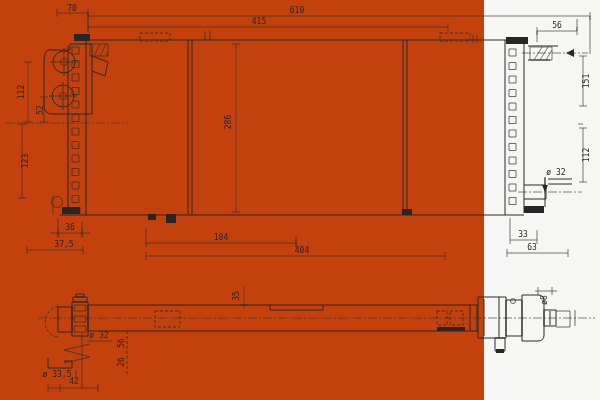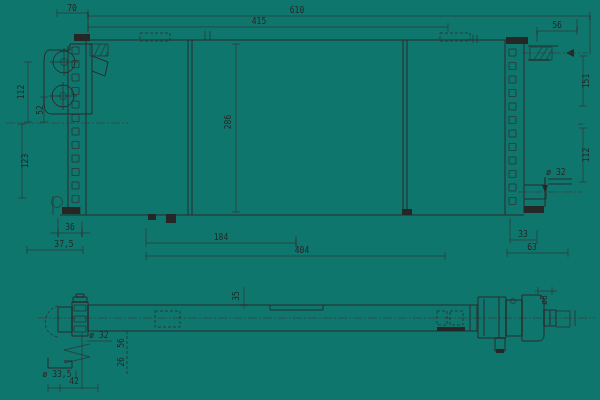--- a/index.html
+++ b/index.html
@@ -2,21 +2,21 @@
 <html><head>
 <meta charset="utf-8">
 <style>
   html,body{margin:0;padding:0;}
   body{
     width:600px;height:400px;overflow:hidden;
     background:#f6f6f4;
     font-family:"DejaVu Sans Mono","Liberation Mono",monospace;
   }
   .sheet{
-    position:relative;width:600px;height:400px;background:#0f766e;
+    position:relative;width:484px;height:400px;background:#c2410c;
   }
   svg{display:block;}
   svg text{
     font-family:"DejaVu Sans Mono","Liberation Mono",monospace;
     font-size:8px;
     fill:#262626;
     letter-spacing:0px;
   }
   .ln    {stroke:#2a2a2a;stroke-width:1;fill:none;stroke-linecap:butt;}
   .thin  {stroke:#2f2f2f;stroke-width:.7;fill:none;}

